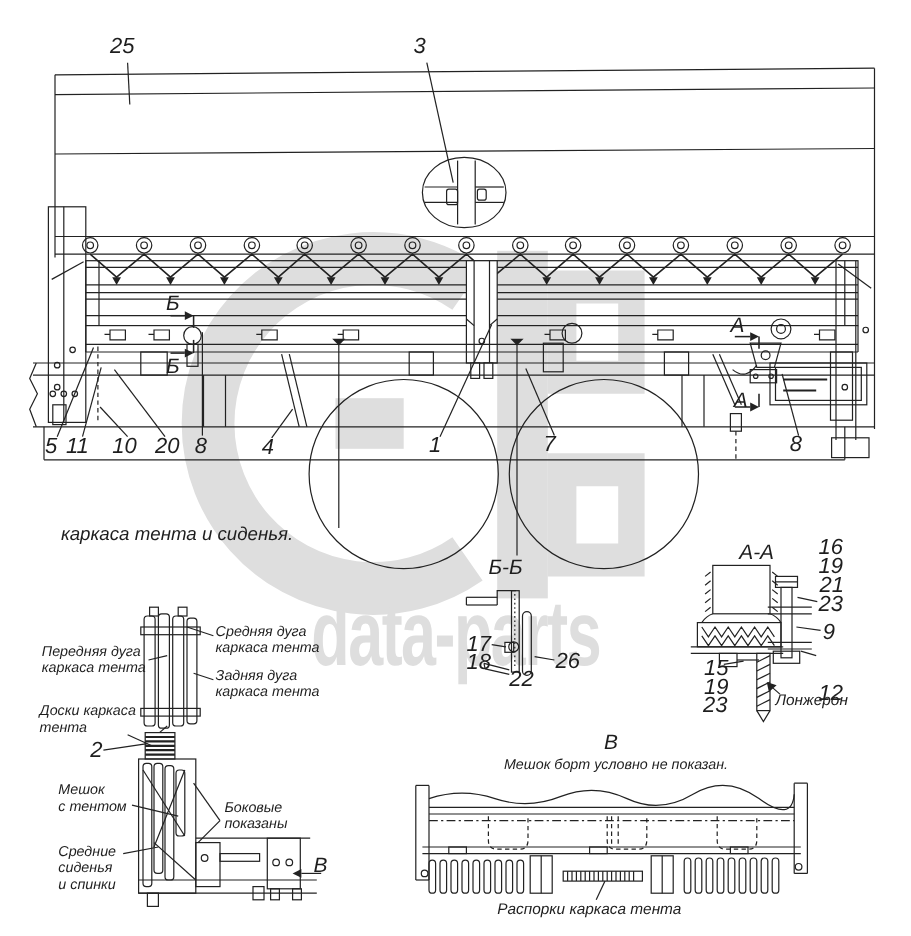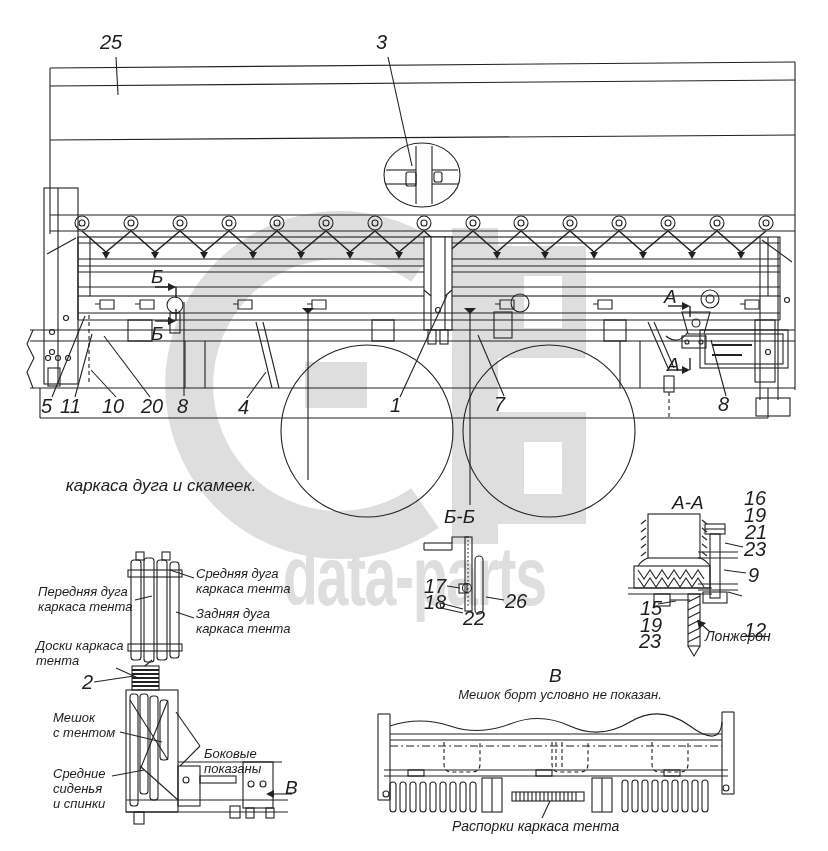--- a/index.html
+++ b/index.html
@@ -403,21 +403,21 @@
   <div class="lbl num" style="left:390px;top:394px;">1</div>
   <div class="lbl num" style="left:494px;top:393px;">7</div>
   <div class="lbl num" style="left:718px;top:393px;">8</div>
 
   <div class="lbl sec" style="left:151px;top:266px;">Б</div>
   <div class="lbl sec" style="left:151px;top:323px;">Б</div>
   <div class="lbl sec" style="left:664px;top:286px;">А</div>
   <div class="lbl sec" style="left:667px;top:354px;">А</div>
 
   <div class="lbl title-block" style="left:36px;top:476px;">
-    <span class="t1">каркаса дуга и скамеек.</span>
+    <span class="t1">каркаса тента и сиденья.</span>
   </div>
 
   <div class="lbl small" style="left:38px;top:584px;">
     <span>Передняя дуга</span>
     <span>каркаса тента</span>
   </div>
   <div class="lbl small" style="left:196px;top:566px;">
     <span>Средняя дуга</span>
     <span>каркаса тента</span>
   </div>
@@ -427,21 +427,21 @@
   </div>
   <div class="lbl small" style="left:36px;top:638px;">
     <span>Доски каркаса</span>
     <span>тента</span>
   </div>
   <div class="lbl num" style="left:82px;top:671px;">2</div>
   <div class="lbl small" style="left:53px;top:710px;">
     <span>Мешок</span>
     <span>с тентом</span>
   </div>
-  <div class="lbl small" style="left:204px;top:726px;margin-top:20px;">
+  <div class="lbl small" style="left:204px;top:726px;">
     <span>Боковые</span>
     <span>показаны</span>
   </div>
   <div class="lbl small" style="left:53px;top:766px;">
     <span>Средние</span>
     <span>сиденья</span>
     <span>и спинки</span>
   </div>
   <div class="lbl sec" style="left:285px;top:777px;">В</div>
 

